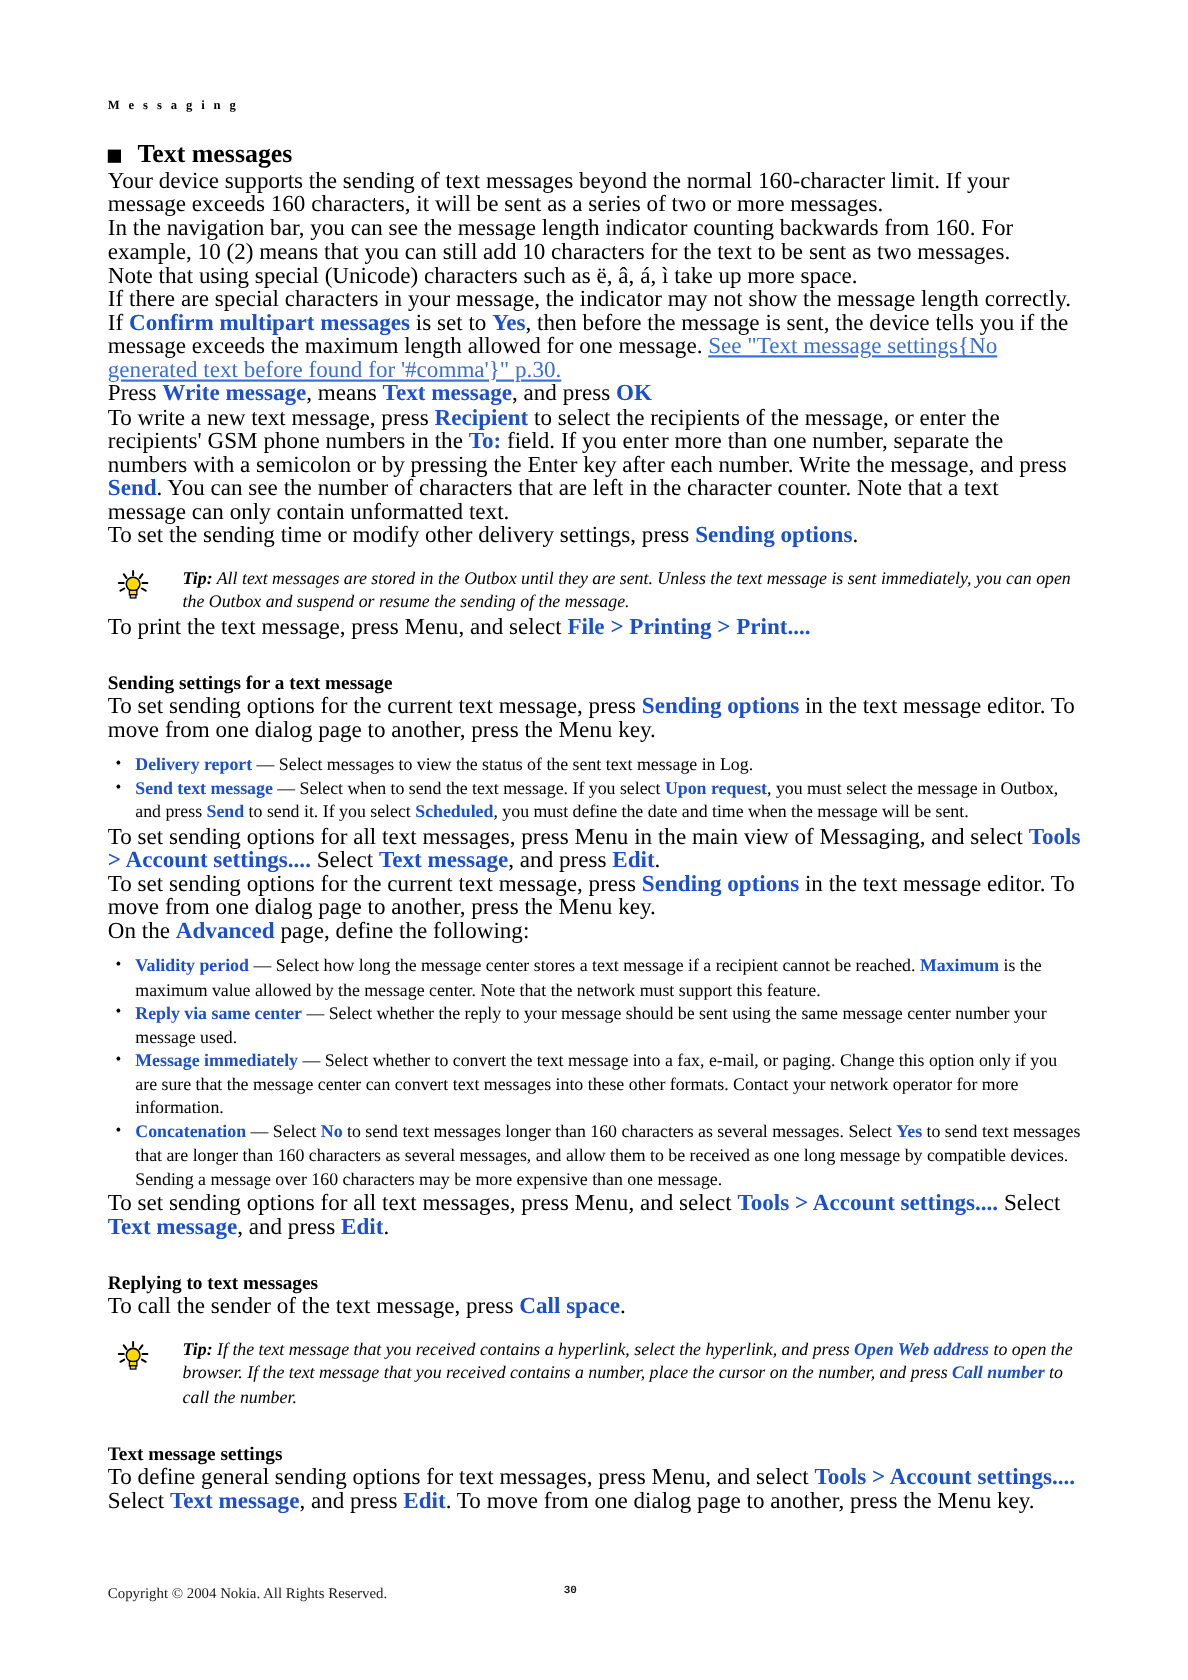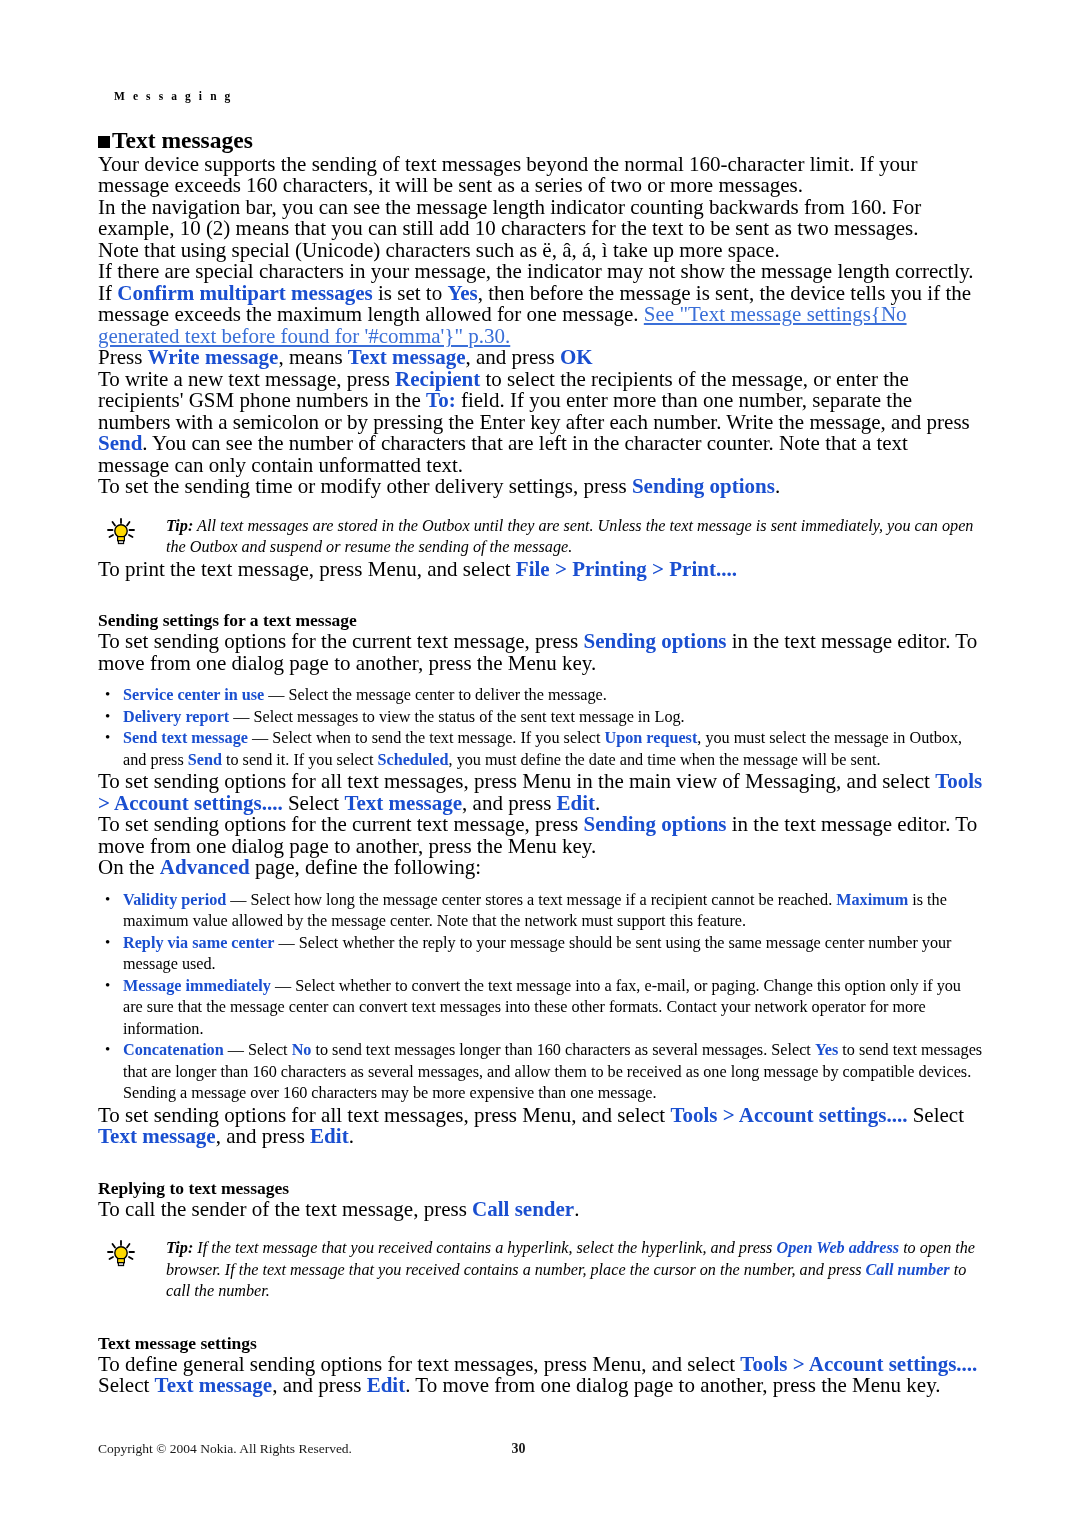--- a/index.html
+++ b/index.html
@@ -23,30 +23,29 @@
     height: 1527px;
   }
   .running-head {
     font-family: "Liberation Serif", serif;
     font-weight: bold;
     font-size: 11.5px;
     letter-spacing: 2.6px;
     color: #000;
     margin-top: 90px;
     margin-bottom: 0;
-    margin-left: 16px;
   }
   h1.chapter {
     font-size: 23.5px;
     font-weight: bold;
     margin: 26px 0 0 0;
     line-height: 1.1;
     display: flex;
     align-items: center;
-    gap: 2px;
+    gap: 15px;
   }
   .sq-bullet {
     display: inline-block;
     width: 12px;
     height: 12px;
     background: #000;
     flex: 0 0 auto;
     position: relative;
     top: 1px;
   }
@@ -123,22 +122,23 @@
     left: 0;
     top: 0;
   }
   .footer .pageno {
     position: absolute;
     left: 0;
     right: 0;
     top: 0;
     text-align: center;
     font-weight: bold;
-    font-size: 14px;
+    font-size: 10px;
     padding-right: 45px;
+    font-family: Liberation Mono, monospace;
   }
 </style>
 </head>
 <body>
 
 <div class="page">
 
   <div class="running-head">M e s s a g i n g</div>
 
   <h1 class="chapter">
@@ -178,21 +178,20 @@
   </div>
 
   <p class="body gap-para"><span>To print the text message, press Menu, and select </span><span class="blue">File</span><span class="blue"> &gt; </span><span class="blue">Printing</span><span class="blue"> &gt; </span><span class="blue">Print....</span></p>
 
   <h2 class="sub">Sending settings for a text message</h2>
 
   <p class="body gap-para"><span>To set sending options for the current text message, press </span><span class="blue">Sending options</span><span> in the text message editor. To move from one dialog page to another, press the Menu key.</span></p>
 
 
   <ul class="bullets">
-    <li><span class="blue">Service center in use</span><span> — Select the message center to deliver the message.</span></li>
     <li><span class="blue">Delivery report</span><span> — Select messages to view the status of the sent text message in Log.</span></li>
     <li><span class="blue">Send text message</span><span> — Select when to send the text message. If you select </span><span class="blue">Upon request</span><span>, you must select the message in Outbox, and press </span><span class="blue">Send</span><span> to send it. If you select </span><span class="blue">Scheduled</span><span>, you must define the date and time when the message will be sent.</span></li>
   </ul>
 
   <p class="body gap-para"><span>To set sending options for all text messages, press Menu in the main view of Messaging, and select </span><span class="blue">Tools</span><span class="blue"> &gt; </span><span class="blue">Account settings....</span><span> Select </span><span class="blue">Text message</span><span>, and press </span><span class="blue">Edit</span><span>.</span></p>
 
   <p class="body gap-para"><span>To set sending options for the current text message, press </span><span class="blue">Sending options</span><span> in the text message editor. To move from one dialog page to another, press the Menu key.</span></p>
 
   <p class="body gap-para"><span>On the </span><span class="blue">Advanced</span><span> page, define the following:</span></p>
 
@@ -201,21 +200,21 @@
     <li><span class="blue">Reply via same center</span><span> — Select whether the reply to your message should be sent using the same message center number your message used.</span></li>
     <li><span class="blue">Message immediately</span><span> — Select whether to convert the text message into a fax, e-mail, or paging. Change this option only if you are sure that the message center can convert text messages into these other formats. Contact your network operator for more information.</span></li>
     <li><span class="blue">Concatenation</span><span> — Select </span><span class="blue">No</span><span> to send text messages longer than 160 characters as several messages. Select </span><span class="blue">Yes</span><span> to send text messages that are longer than 160 characters as several messages, and allow them to be received as one long message by compatible devices. Sending a message over 160 characters may be more expensive than one message.</span></li>
   </ul>
 
   <p class="body gap-para"><span>To set sending options for all text messages, press Menu, and select </span><span class="blue">Tools</span><span class="blue"> &gt; </span><span class="blue">Account settings....</span><span> Select </span><span class="blue">Text message</span><span>, and press </span><span class="blue">Edit</span><span>.</span></p>
 
   <h2 class="sub">Replying to text messages</h2>
 
 
-  <p class="body gap-para"><span>To call the sender of the text message, press </span><span class="blue">Call sender</span><span>.</span></p>
+  <p class="body gap-para"><span>To call the sender of the text message, press </span><span class="blue">Call space</span><span>.</span></p>
 
   <div class="tip-block">
     <div class="tip-icon">
       <svg width="30" height="32" viewBox="0 0 30 32" aria-hidden="true">
         <g stroke="#000" stroke-width="1.8" stroke-linecap="round">
           <line x1="15" y1="1" x2="15" y2="5"></line>
           <line x1="6.5" y1="4" x2="9" y2="7.5"></line>
           <line x1="23.5" y1="4" x2="21" y2="7.5"></line>
           <line x1="2" y1="12" x2="6.5" y2="12"></line>
           <line x1="28" y1="12" x2="23.5" y2="12"></line>

